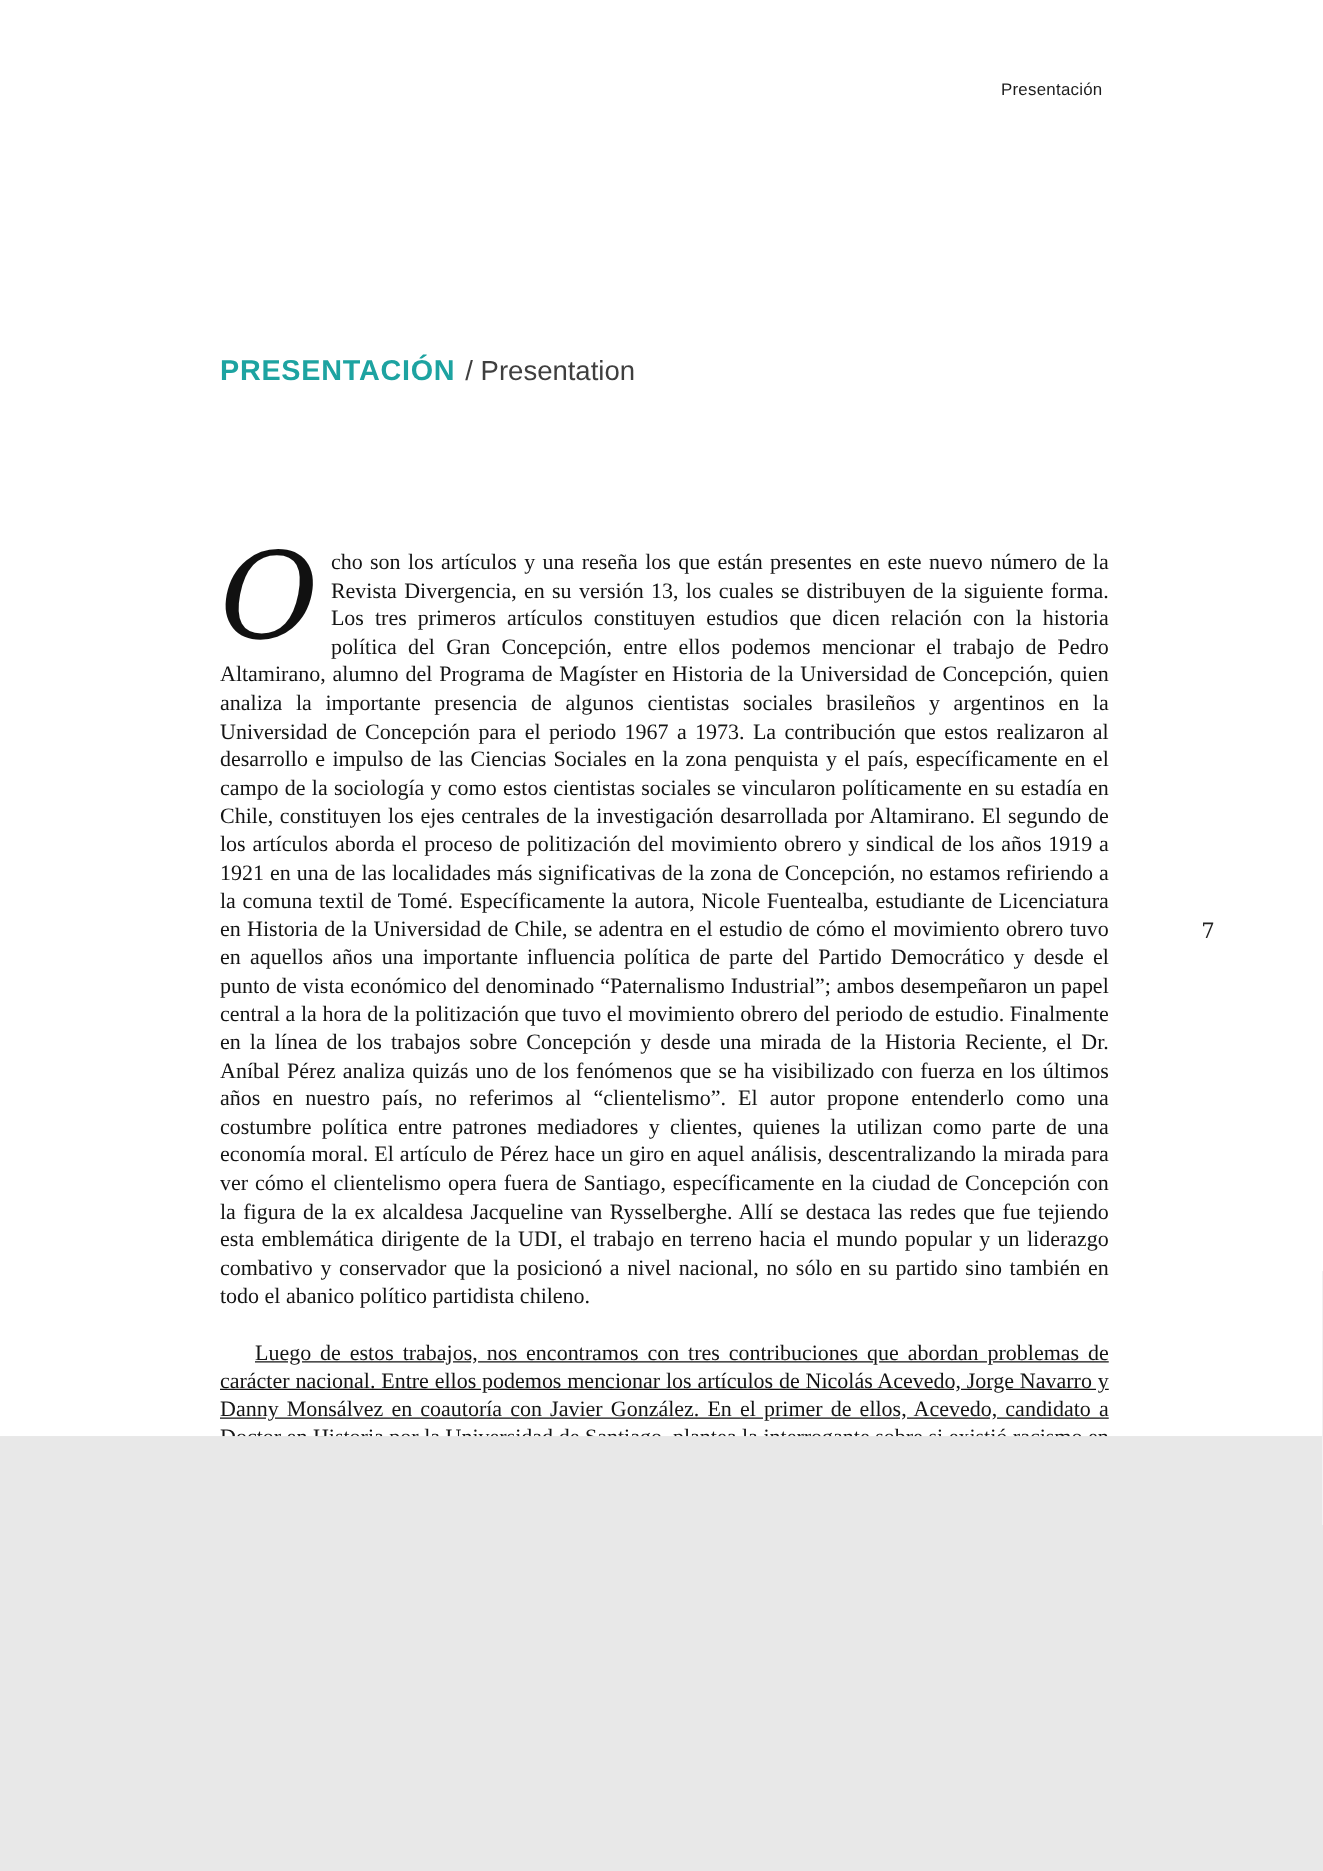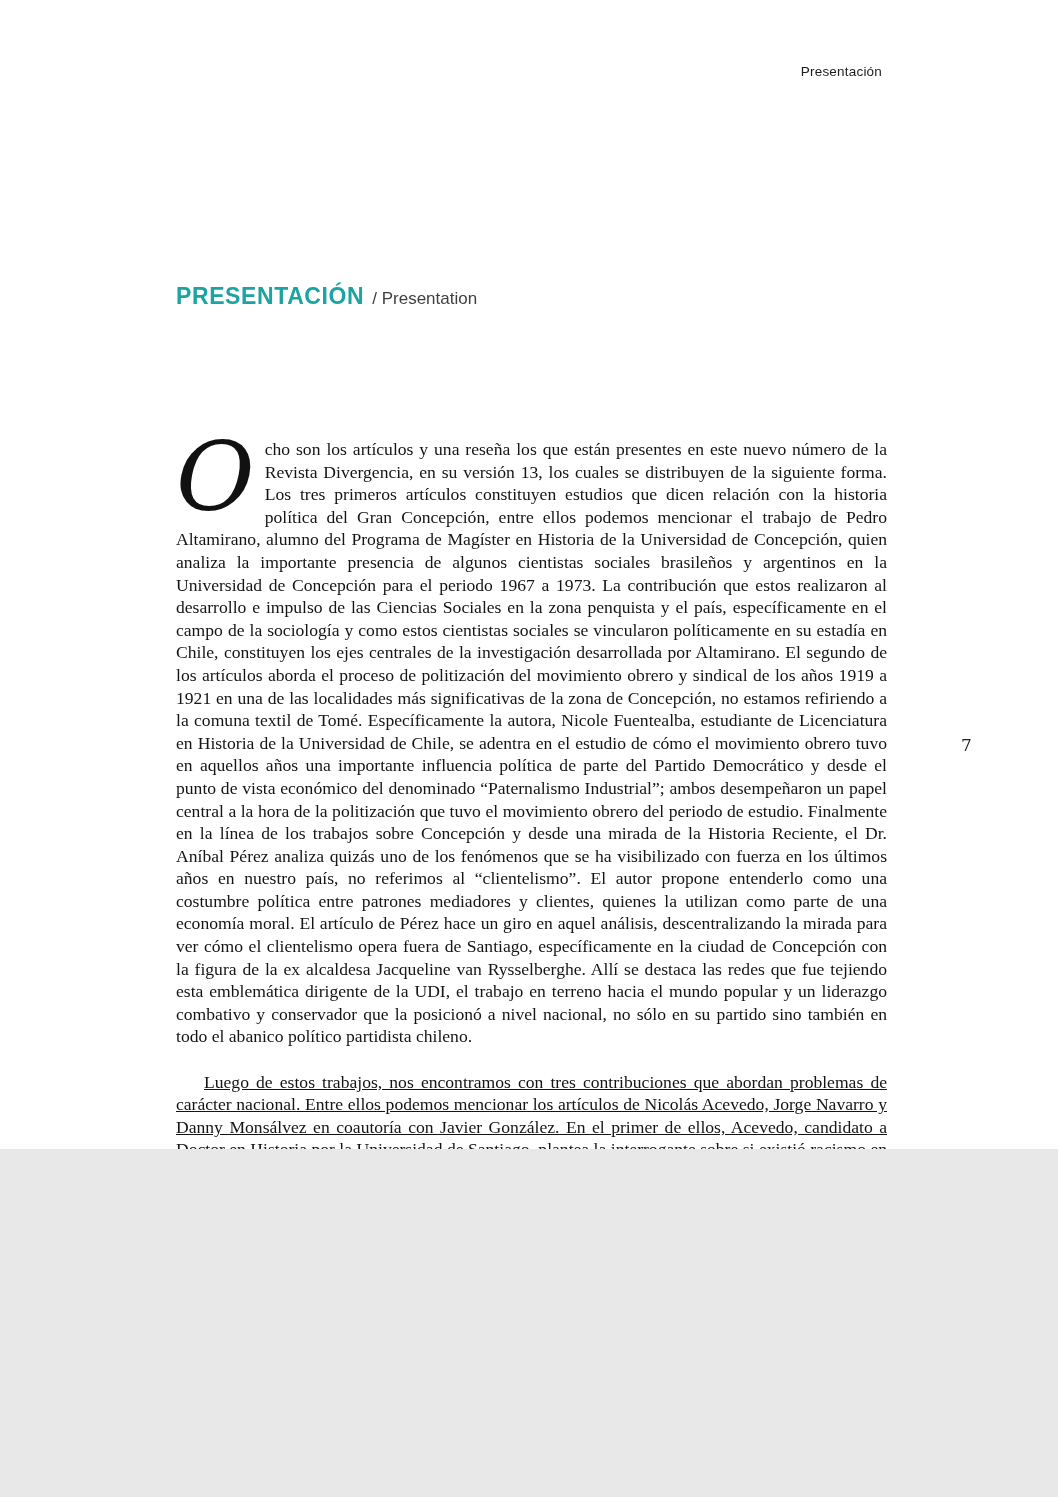--- a/index.html
+++ b/index.html
@@ -20,21 +20,21 @@
     position:absolute; left:176px; top:283px;
     white-space:nowrap;
   }
   .title-main {
     font-family:"Liberation Sans", sans-serif;
     font-weight:bold; font-size:23px; letter-spacing:0.6px;
     color:#1da3a1;
   }
   .title-sub {
     font-family:"Liberation Sans", sans-serif;
-    font-size:17px; color:#3f3f3f; margin-left:8px;
+    font-size:22px; color:#3f3f3f; margin-left:8px;
   }
   .text-block {
     position:absolute; left:176px; top:438px; width:711px;
     font-size:17.6px; line-height:22.6px;
     text-align:justify; color:#141414;
   }
   .paragraph { margin:0; }
   .paragraph + .paragraph { margin-top:22.6px; text-indent:28px;text-decoration:underline; }
   .dropcap {
     float:left;

